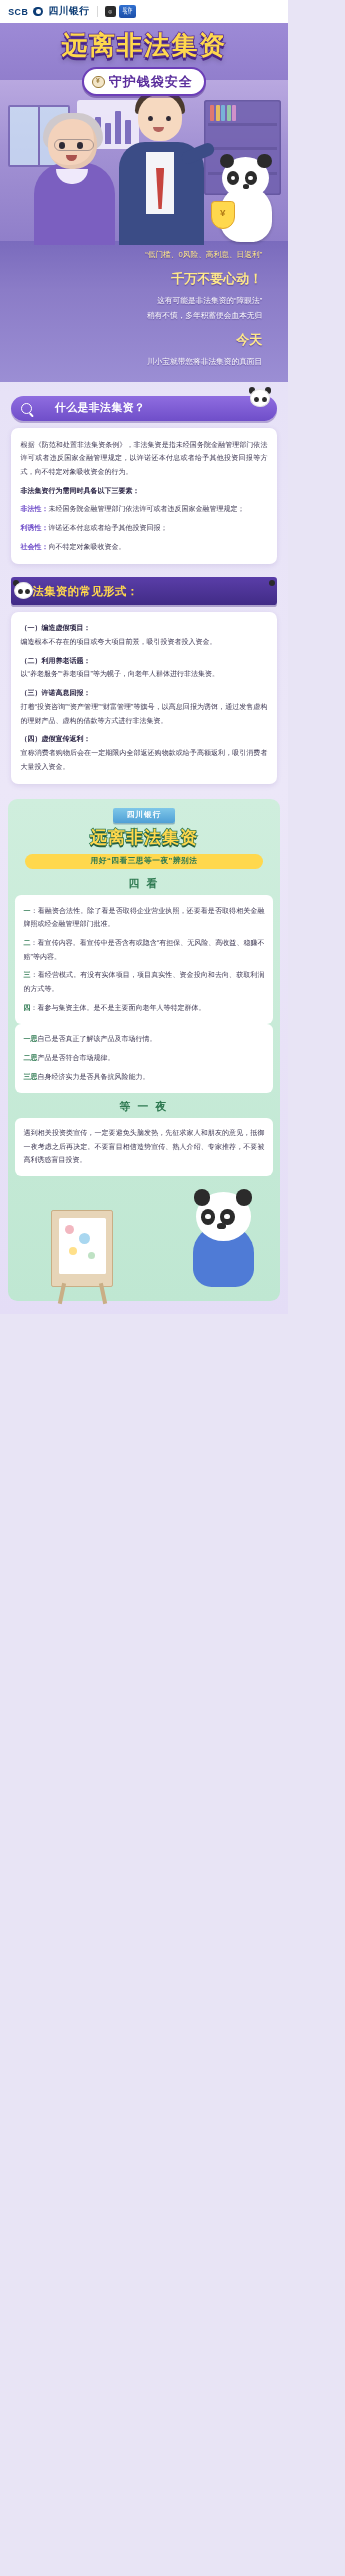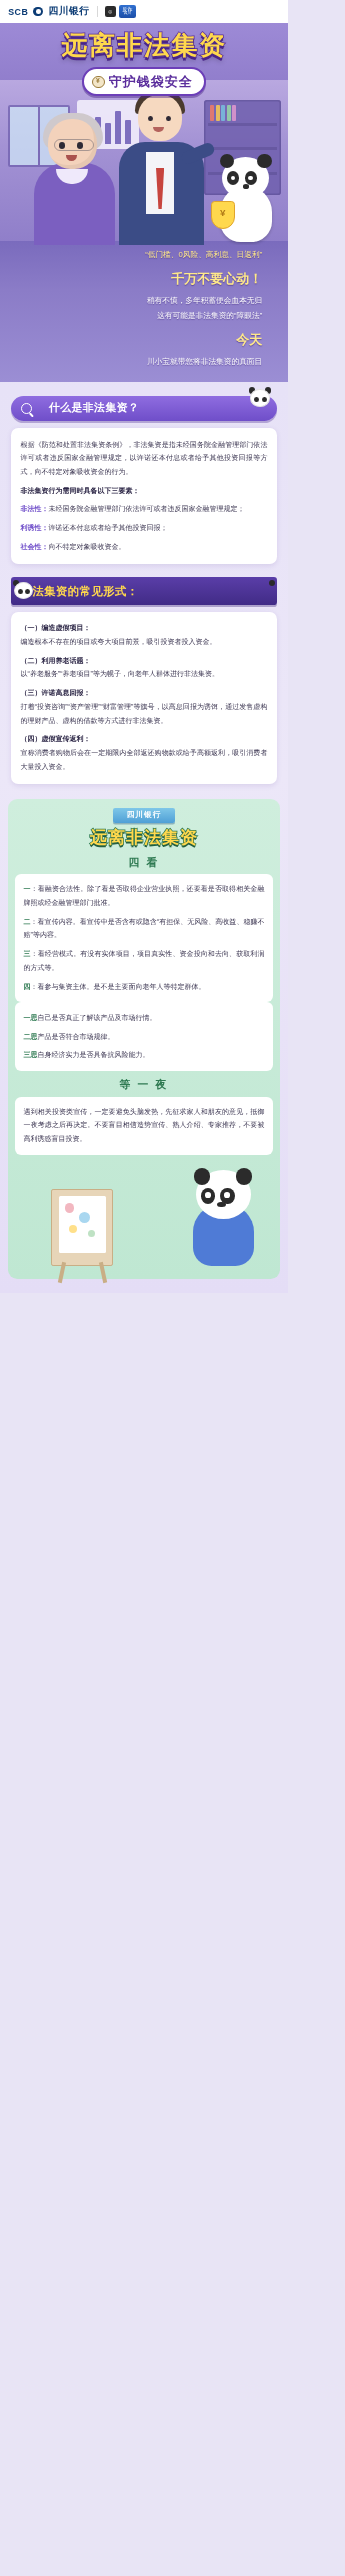--- a/index.html
+++ b/index.html
@@ -211,21 +211,21 @@
     background: linear-gradient(180deg,#7a6bbd 0%, #8b7cc7 35%, #9b8ed4 100%);
     position:relative;
   }
 
   
   .sec-head{
     margin: 13.4px 11.3px 7.2px;
     background: linear-gradient(180deg,#8f6de0,#6f4ec9);
     border-radius: 13.4px;
     padding: 5.7px 9.3px;
-    display:flex; align-items:center; gap:17px;
+    display:flex; align-items:center; gap:23px;
     box-shadow: 0 2.1px 0 rgba(80,50,150,.35);
     position:relative;
     font-family:Liberation Serif, serif;
   }
   .sec-head .glass{
     width:11.3px;height:11.3px;border:1.5px solid #fff;border-radius:50%;position:relative;flex:none;
   }
   .sec-head .glass::after{content:"";position:absolute;right:-3.6px;bottom:-2.6px;width:5.2px;height:1.5px;background:#fff;transform:rotate(45deg);border-radius:1px}
   .sec-head h2{
     color:#fff; font-size:10.8px; font-weight:900; letter-spacing:0.5px;
@@ -445,22 +445,22 @@
       <div class="peye l"></div>
         <div class="peye r"></div>
       <div class="nose"></div>
     </div>
   </div>
 
   <div class="dialog-wrap">
     <div class="dialog">
       <div class="hl">“低门槛、0风险、高利息、日返利”</div>
       <span class="big">千万不要心动！</span>
+      <div>这有可能是非法集资的“障眼法”</div>
       <div>稍有不慎，多年积蓄便会血本无归</div>
-      <div>这有可能是非法集资的“障眼法”</div>
       <span class="big">今天</span>
       <div>川小宝就带您将非法集资的真面目</div>
     </div>
   </div>
 
   <div class="sec-head">
     <span class="glass"></span>
     <h2>什么是非法集资？</h2>
     <span class="mini-panda">
       <span class="me l"></span>
@@ -509,20 +509,21 @@
       <span class="item-title">（四）虚假宣传返利：</span><br>
       <span>宣称消费者购物后会在一定期限内全部返还购物款或给予高额返利，吸引消费者大量投入资金。</span>
     </p>
   </div>
 
   <div class="green-wrap">
     <div class="flag">
       <span class="ribbon">四川银行</span>
     </div>
     <div class="g-title">远离非法集资</div>
+    <div class="g-sub">用好“四看三思等一夜”辨别法</div>
 
     <div class="g-head">四 看</div>
     <div class="g-card">
       <p>
         <span class="num">一</span><span>：看融资合法性。除了看是否取得企业营业执照，还要看是否取得相关金融牌照或经金融管理部门批准。</span>
       </p>
       <p>
         <span class="num">二</span><span>：看宣传内容。看宣传中是否含有或隐含“有担保、无风险、高收益、稳赚不赔”等内容。</span>
       </p>
       <p>

